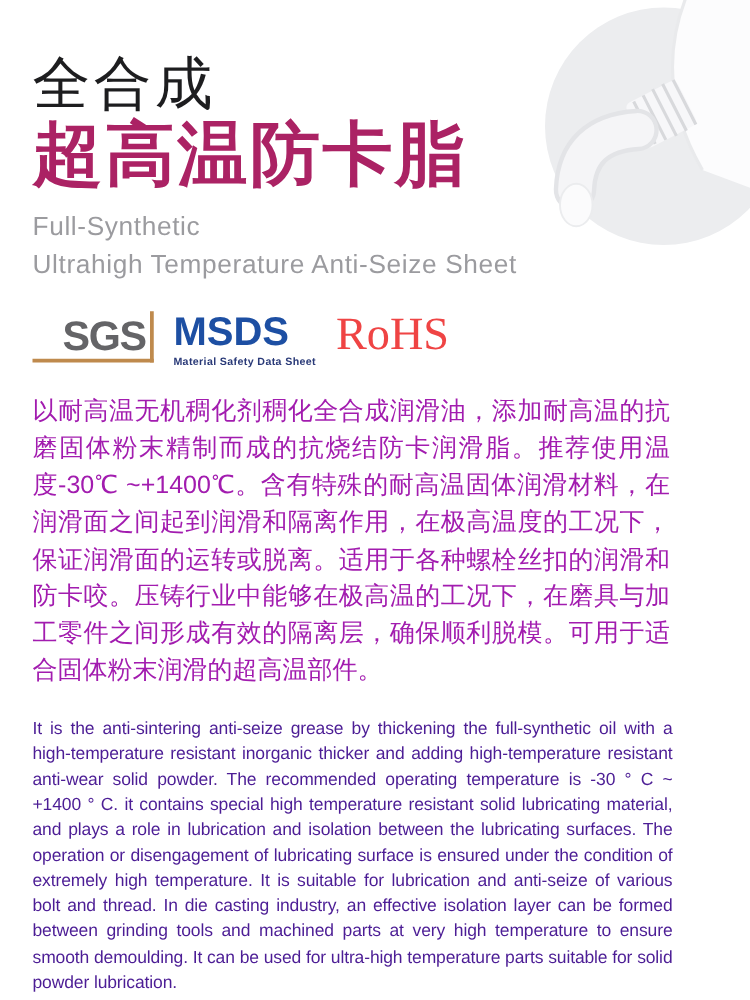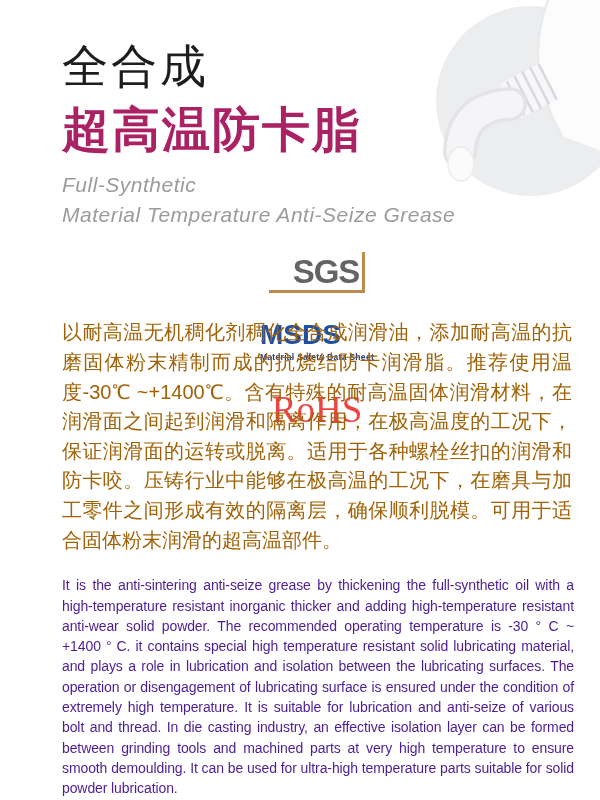--- a/index.html
+++ b/index.html
@@ -4,67 +4,66 @@
 <style>
   html, body { margin:0; padding:0; }
   body {
     width:600px; height:800px;
     background:#ffffff;
     overflow:hidden;
     position:relative;
     font-family:"Liberation Sans", sans-serif;
   }
   .hero-art { position:absolute; top:0; right:0; pointer-events:none; }
-  .content { position:relative; padding-left:62px; padding-right:28px; }
+  .content { position:relative; padding-left:26px; padding-right:28px; }
 
   .title-black {
     margin:42px 0 0 0;
     font-size:46px; line-height:1.08;
     font-weight:400;
     color:#1d1d1f;
     letter-spacing:3px;
   }
   .title-accent {
-    margin:12px 0 0 0;
-    font-size:48px; line-height:1.1;
+    margin:0 0 0 0;
+    font-size:56px; line-height:1.1;
     font-weight:700;
     color:#ab2264;
     letter-spacing:2px;
   }
   .subtitle {
     margin-top:14px;
-    font-style:italic;
     color:#9b9b9f;
     font-size:21px;
     line-height:30px;
     letter-spacing:0.5px;
   }
   .logos {
-    display:flex; align-items:center;
-    gap:28px; margin-top:22px; height:50px;flex-direction:column;
+    display:flex; align-items:flex-start;
+    gap:16px; margin-top:22px; height:50px;
   }
   .sgs-logo {
     font-weight:700; font-size:33px; line-height:1;
     color:#646467; letter-spacing:-1px;
     padding:3px 3px 2px 24px;
     border-bottom:3px solid #bf8a4d;
     border-right:3px solid #bf8a4d;
   }
   .msds-logo { display:flex; flex-direction:column; align-items:flex-start; padding-bottom:1px; }
-  .msds-main { font-size:28px; font-weight:700; color:#1d4fa3; line-height:1; }
+  .msds-main { font-size:32px; font-weight:700; color:#1d4fa3; line-height:1; }
   .msds-caption { font-size:8.5px; font-weight:700; color:#2a3a78; letter-spacing:0.3px; margin-top:3px; white-space:nowrap; }
   .rohs-logo {
     font-family:"Liberation Serif", serif;
     font-size:37px; line-height:1; color:#ef4444;
     padding-bottom:2px;
   }
   .cn-text {
     margin-top:16px; width:510px;
     font-size:20px; line-height:29.6px;
-    color:#a16207;
+    color:#a21caf;
     text-align:justify;
   }
   .en-text {
     margin-top:10px; width:512px;
     font-size:14px; line-height:20.3px;
     color:#4c1d95;
     letter-spacing:-0.1px;
     text-align:justify;
   }
 </style>
@@ -88,21 +87,21 @@
   <ellipse cx="461" cy="164" rx="13" ry="17" fill="#fbfbfc" stroke="#ebecee" stroke-width="1.5"></ellipse>
 </svg>
 
 <div class="content">
 
   <h1 class="title-black">全合成</h1>
   <h1 class="title-accent">超高温防卡脂</h1>
 
   <div class="subtitle">
     <div>Full-Synthetic</div>
-    <div>Material Temperature Anti-Seize Grease</div>
+    <div>Ultrahigh Temperature Anti-Seize Sheet</div>
   </div>
 
   <div class="logos">
     <div class="sgs-logo">SGS</div>
     <div class="msds-logo">
       <div class="msds-main">MSDS</div>
       <div class="msds-caption">Material Safety Data Sheet</div>
     </div>
     <div class="rohs-logo">RoHS</div>
   </div>

